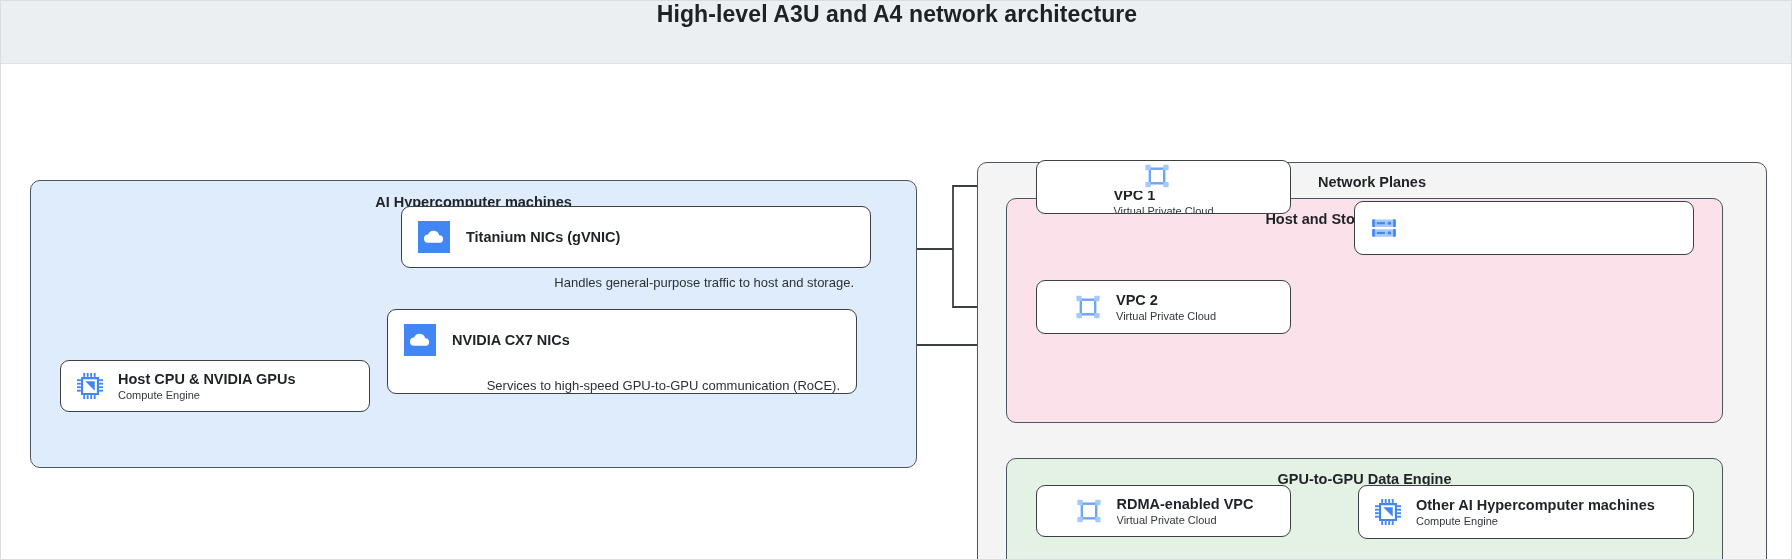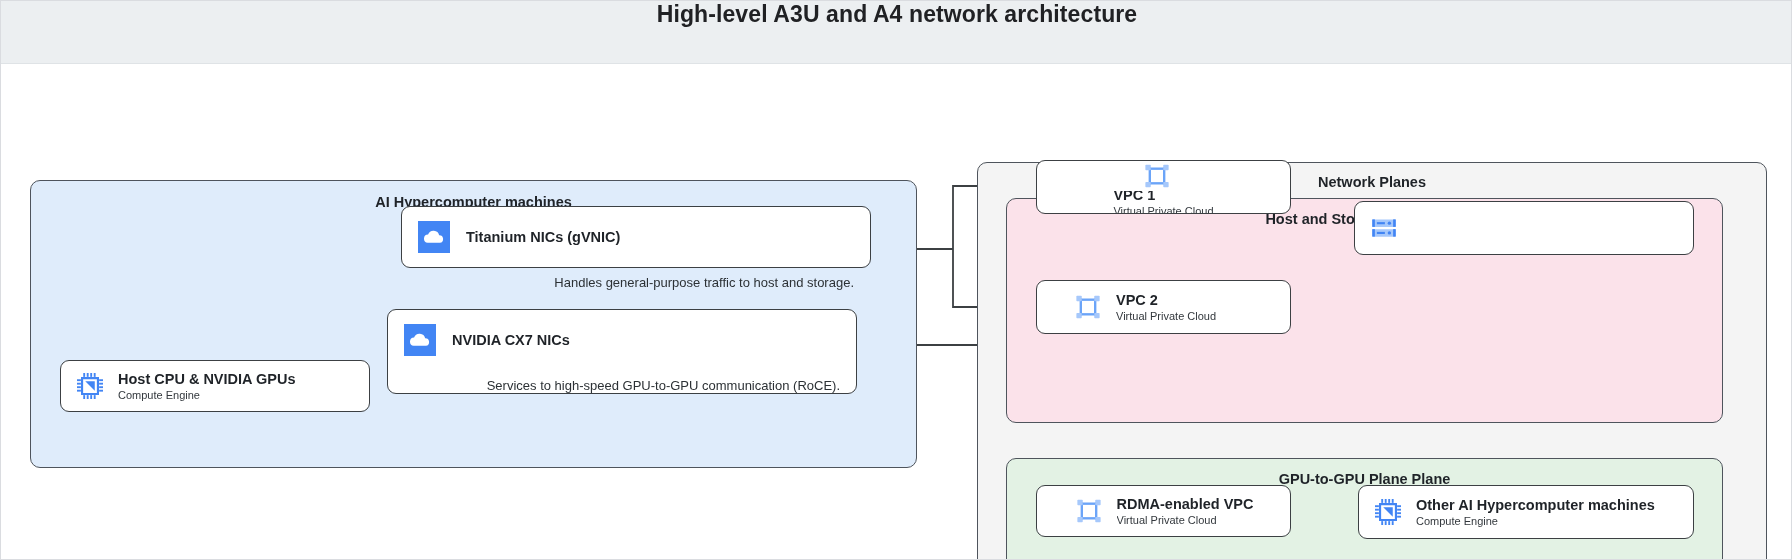--- a/index.html
+++ b/index.html
@@ -228,21 +228,21 @@
 
     <div class="group" id="grp-planes">
       <div class="group-title">Network Planes</div>
     </div>
 
     <div class="group" id="grp-hostdata">
       <div class="group-title">Host and Storage Data Plane</div>
     </div>
 
     <div class="group" id="grp-gpudata">
-      <div class="group-title">GPU-to-GPU Plane Plane</div>
+      <div class="group-title">GPU-to-GPU Data Engine</div>
     </div>
 
     <div class="node" style="left:59px; top:296px; width:310px; height:52px;">
       <svg class="node-icon" viewBox="0 0 24 24">
         <g fill="#4285f4">
           <rect x="6.6" y="1.6" width="1.5" height="3.1"></rect>
           <rect x="9.4" y="1.6" width="1.5" height="3.1"></rect>
           <rect x="12.2" y="1.6" width="1.5" height="3.1"></rect>
           <rect x="15.0" y="1.6" width="1.5" height="3.1"></rect>
           <rect x="6.6" y="19.3" width="1.5" height="3.1"></rect>

